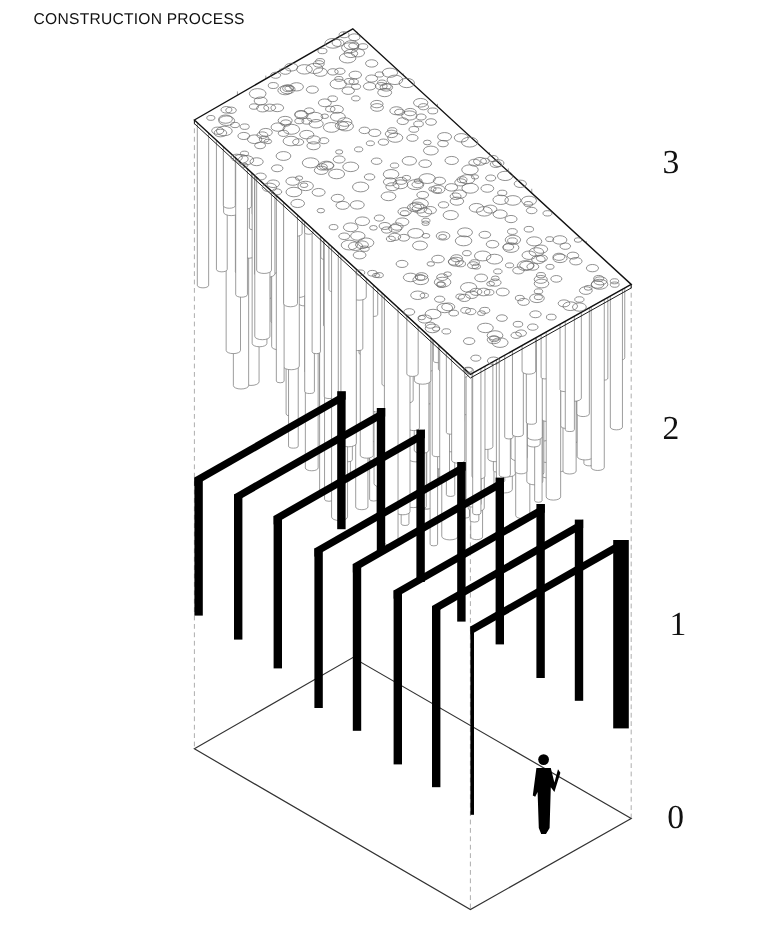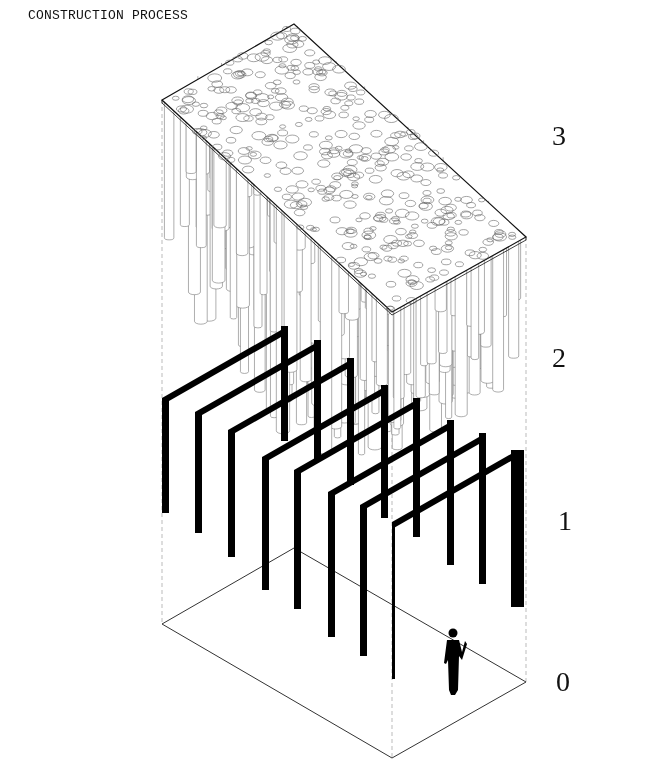--- a/index.html
+++ b/index.html
@@ -1,17 +1,17 @@
 <!DOCTYPE html>
 <html><head>
 <meta charset="utf-8">
 <style>
   html,body{margin:0;padding:0;background:#fff;}
   body{width:650px;height:781px;position:relative;overflow:hidden;font-family:"Liberation Sans",sans-serif;}
-  .title{position:absolute;left:28px;top:8px;font-size:13px;color:#111;letter-spacing:0.2px;font-family:Liberation Mono, monospace;}
+  .title{position:absolute;left:28px;top:8px;font-size:13px;color:#111;letter-spacing:0.2px;}
   .lvl{position:absolute;font-family:"Liberation Serif",serif;font-size:28px;color:#111;}
   svg{position:absolute;left:0;top:0;}
 </style>
 </head>
 <body>
 
 <div class="title">CONSTRUCTION PROCESS</div>
 
 <div class="lvl" style="left:552px;top:120px;">3</div>
 <div class="lvl" style="left:552px;top:342px;">2</div>

